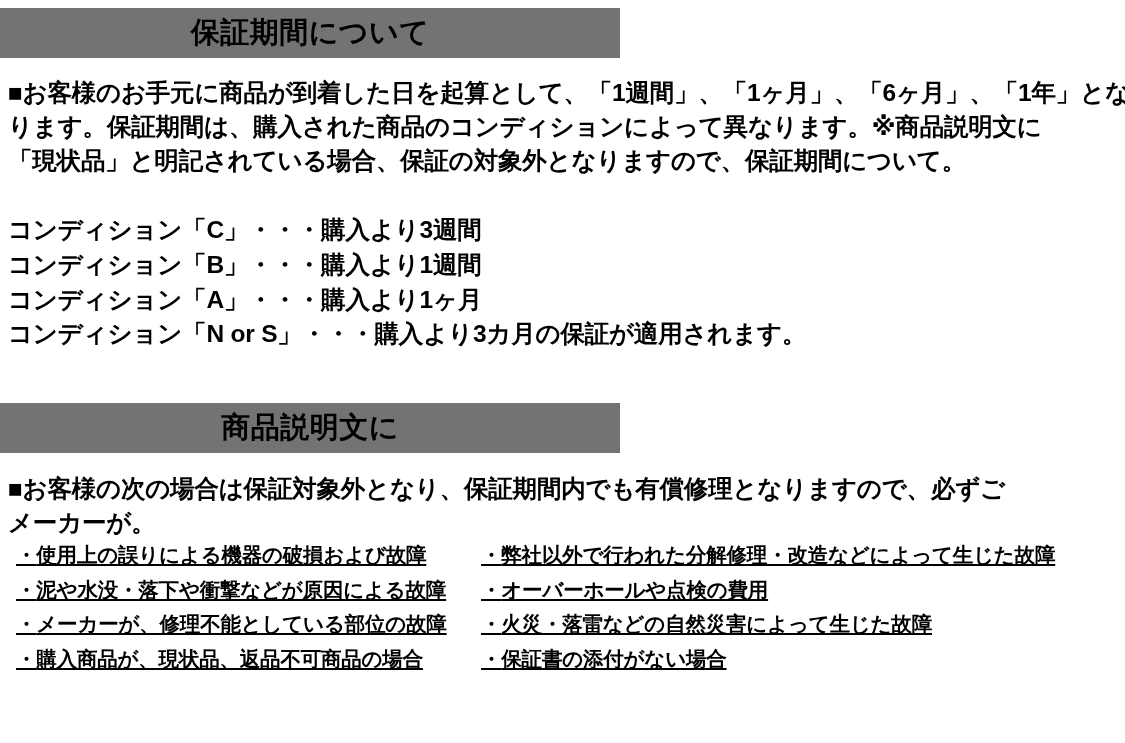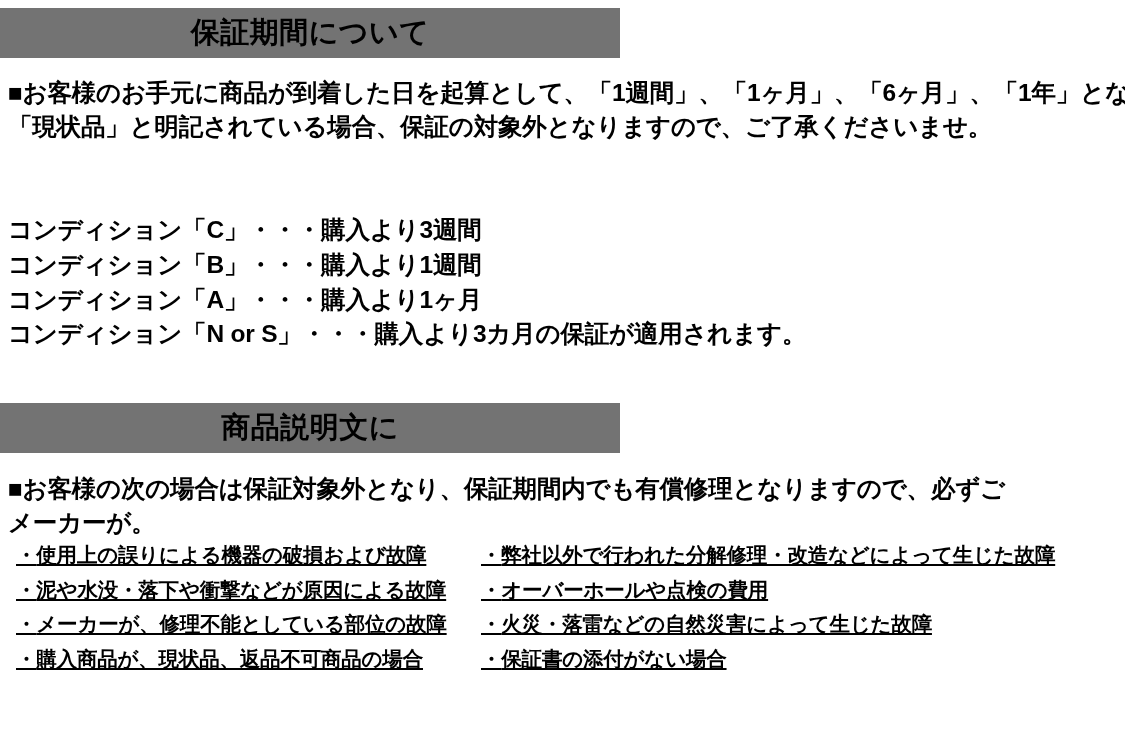--- a/index.html
+++ b/index.html
@@ -107,21 +107,22 @@
 <body>
 
 <div class="page">
 
   <div class="section-head" id="head-warranty-period">
     <span class="title">保証期間について</span>
   </div>
 
   <div class="body-text" id="intro-paragraph">
     <span class="ln">■お客様のお手元に商品が到着した日を起算として、「1週間」、「1ヶ月」、「6ヶ月」、「1年」とな</span>
-    <span class="ln">「現状品」と明記されている場合、保証の対象外となりますので、ご了承くださいませ。</span>
+    <span class="ln">ります。保証期間は、購入された商品のコンディションによって異なります。※商品説明文に</span>
+    <span class="ln">「現状品」と明記されている場合、保証の対象外となりますので、保証期間について。</span>
   </div>
 
   <div class="body-text" id="condition-list">
     <span class="ln">コンディション「C」・・・購入より3週間</span>
     <span class="ln">コンディション「B」・・・購入より1週間</span>
     <span class="ln">コンディション「A」・・・購入より1ヶ月</span>
     <span class="ln">コンディション「N or S」・・・購入より3カ月の保証が適用されます。</span>
   </div>
 
   <div class="section-head" id="head-exclusions">

